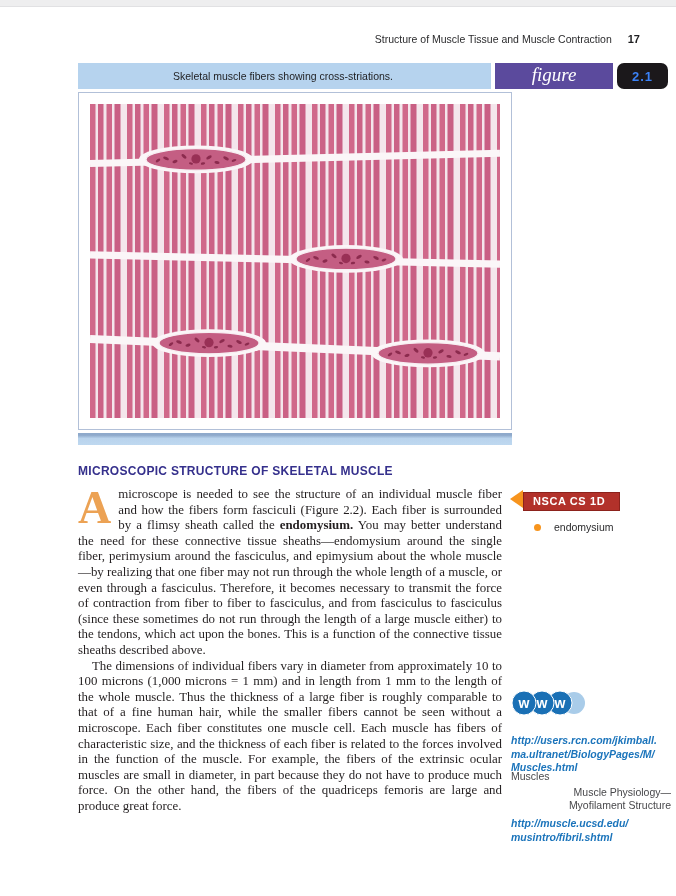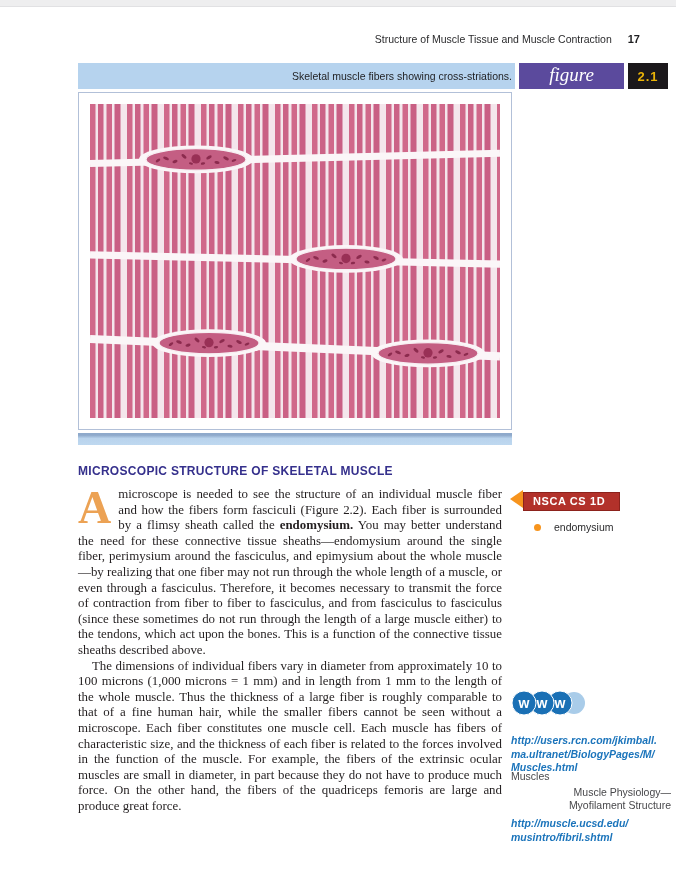--- a/index.html
+++ b/index.html
@@ -23,33 +23,33 @@
   .running-title { font-size: 10.5px; color: #2b2b2d; }
   .page-number { font-size: 11px; font-weight: bold; color: #1f1f21; }
 
   
   .caption-row {
     position: absolute; top: 63px; left: 78px; width: 590px; height: 26px;
     display: flex; align-items: stretch; gap: 4px;
   }
   .caption-bar {
     flex: 1; background: #b6d3ee;
-    display: flex; align-items: center; justify-content: flex-end;
+    display: flex; align-items: center; justify-content: center;
     padding-right: 3px; font-size: 10.5px; color: #1f1f21;
   }
   .figure-label-box {
-    width: 105px; background: #5b4a9d; color: #ffffff;
+    width: 118px; background: #5b4a9d; color: #ffffff;
     display: flex; align-items: center; justify-content: center;
     font-family: "Liberation Serif", "DejaVu Serif", serif;
     font-style: italic; font-size: 19px; padding-bottom: 2px;
   }
   .figure-number-box {
-    width: 40px; background: #1b181b; color: #eab308;
+    width: 51px; background: #1b181b; color: #3b82f6;
     display: flex; align-items: center; justify-content: center;
-    font-size: 13px; font-weight: bold; letter-spacing: 1px;
+    font-size: 13px; font-weight: bold; letter-spacing: 1px; border-radius: 7px;
   }
 
   
   .figure-frame {
     position: absolute; top: 92px; left: 78px; width: 434px; height: 338px;
     background: #ffffff; border: 1px solid #b2c0d8; padding: 11px;
   }
   .figure-frame svg { display: block; width: 410px; height: 314px; }
   .figure-footer-bar {
     position: absolute; top: 433px; left: 78px; width: 434px; height: 12px;

